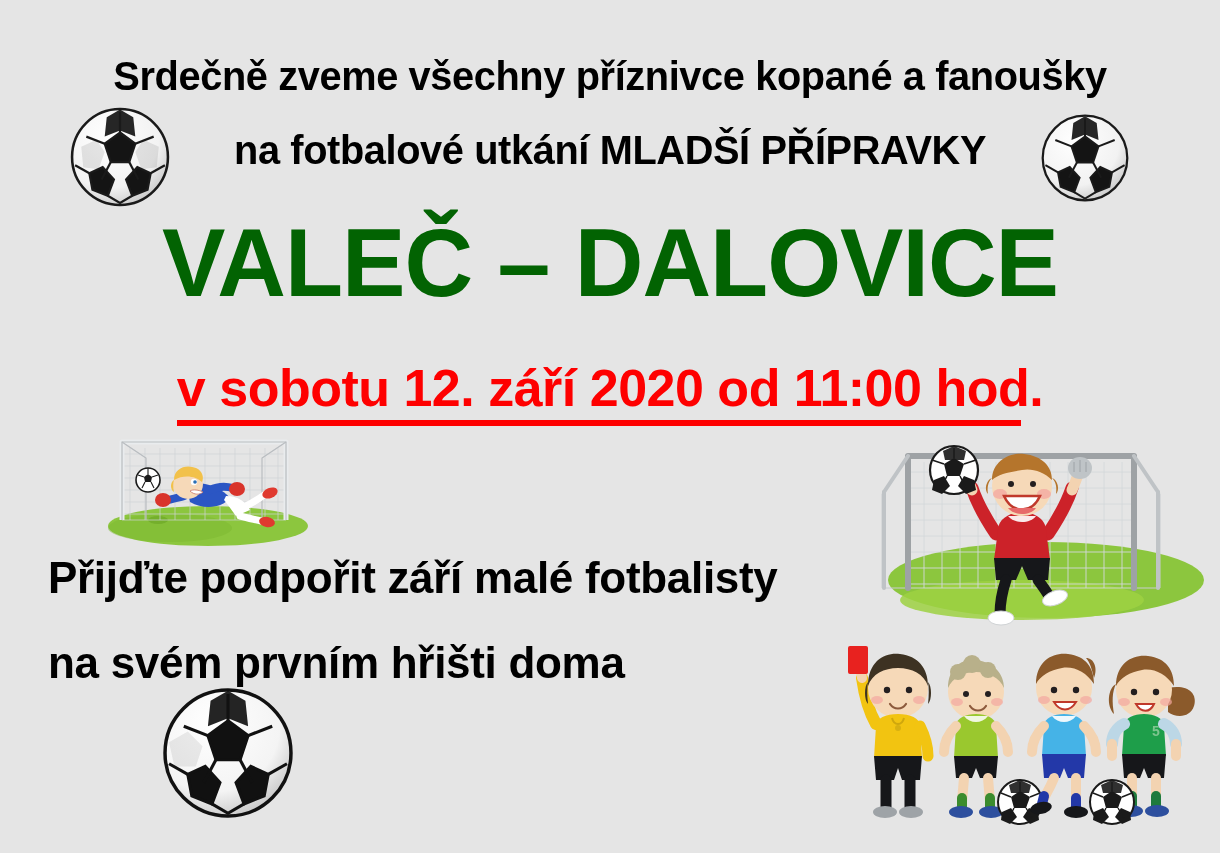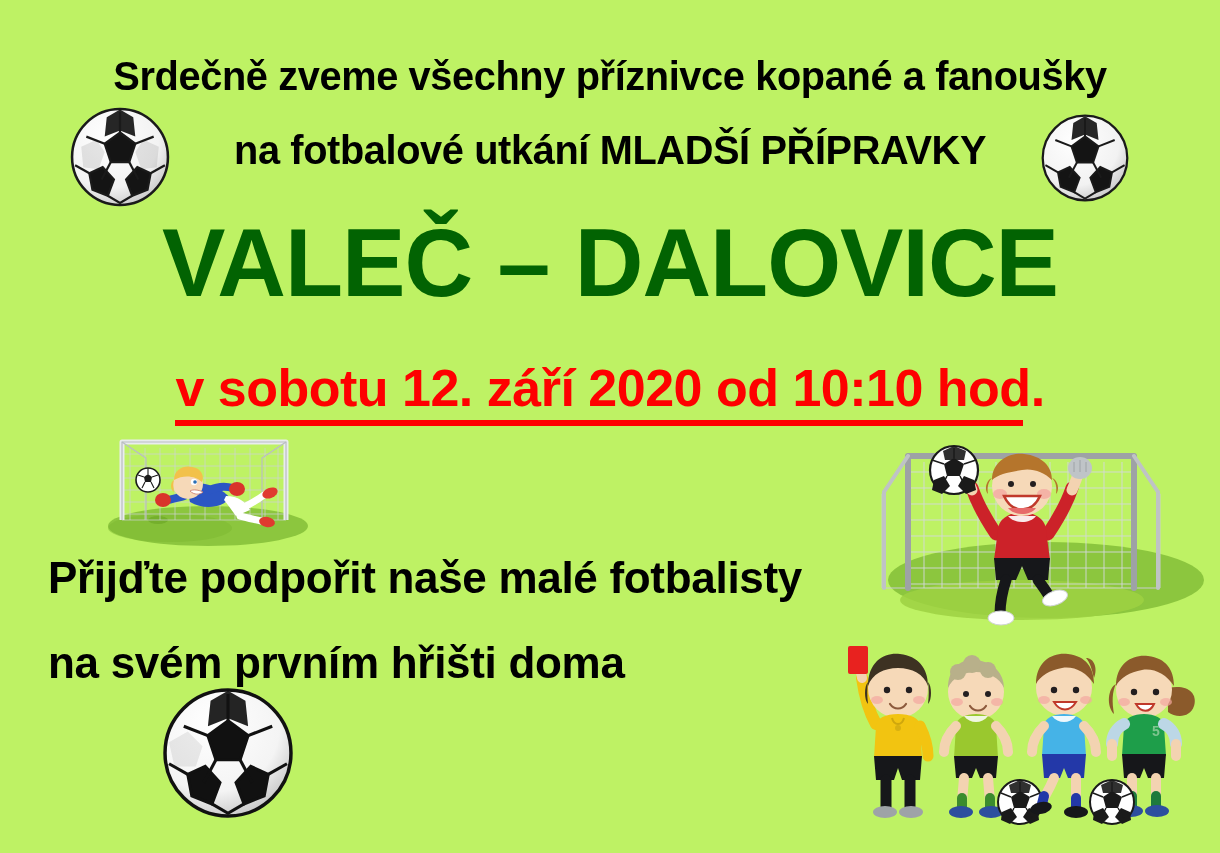--- a/index.html
+++ b/index.html
@@ -8,21 +8,21 @@
     padding: 0;
     background: #ffffff;
   }
   body {
     font-family: "Liberation Sans", sans-serif;
   }
   #poster {
     position: relative;
     width: 1220px;
     height: 853px;
-    background: #bef264;
+    background: #e5e5e5;
     overflow: hidden;
   }
 
   .txt {
     position: absolute;
     white-space: nowrap;
     font-family: "Liberation Sans", sans-serif;
     font-weight: bold;
     color: #000000;
     line-height: 1;
@@ -140,25 +140,25 @@
 
 <div id="poster">
 
   <div class="txt" id="line-invite">Srdečně zveme všechny příznivce kopané a fanoušky</div>
 
   <div class="txt" id="line-match">na fotbalové utkání MLADŠÍ PŘÍPRAVKY</div>
 
   <div class="txt" id="line-teams">VALEČ – DALOVICE</div>
 
   <div id="line-date-wrap">
-    <span id="line-date">v sobotu 12. září 2020 od 10:10 hod.</span>
-  </div>
-
-
-  <div class="txt" id="line-support">Přijďte podpořit naše malé fotbalisty</div>
+    <span id="line-date">v sobotu 12. září 2020 od 11:00 hod.</span>
+  </div>
+
+
+  <div class="txt" id="line-support">Přijďte podpořit září malé fotbalisty</div>
 
   <div class="txt" id="line-firsthome">na svém prvním hřišti doma</div>
 
 
   <div class="ball art" id="ball-top-left">
     <svg viewBox="0 0 100 100" xmlns="http://www.w3.org/2000/svg">
       <defs>
         <radialGradient id="bg1" cx="38%" cy="30%" r="75%">
           <stop offset="0%" stop-color="#ffffff"></stop>
           <stop offset="70%" stop-color="#f2f2f2"></stop>

